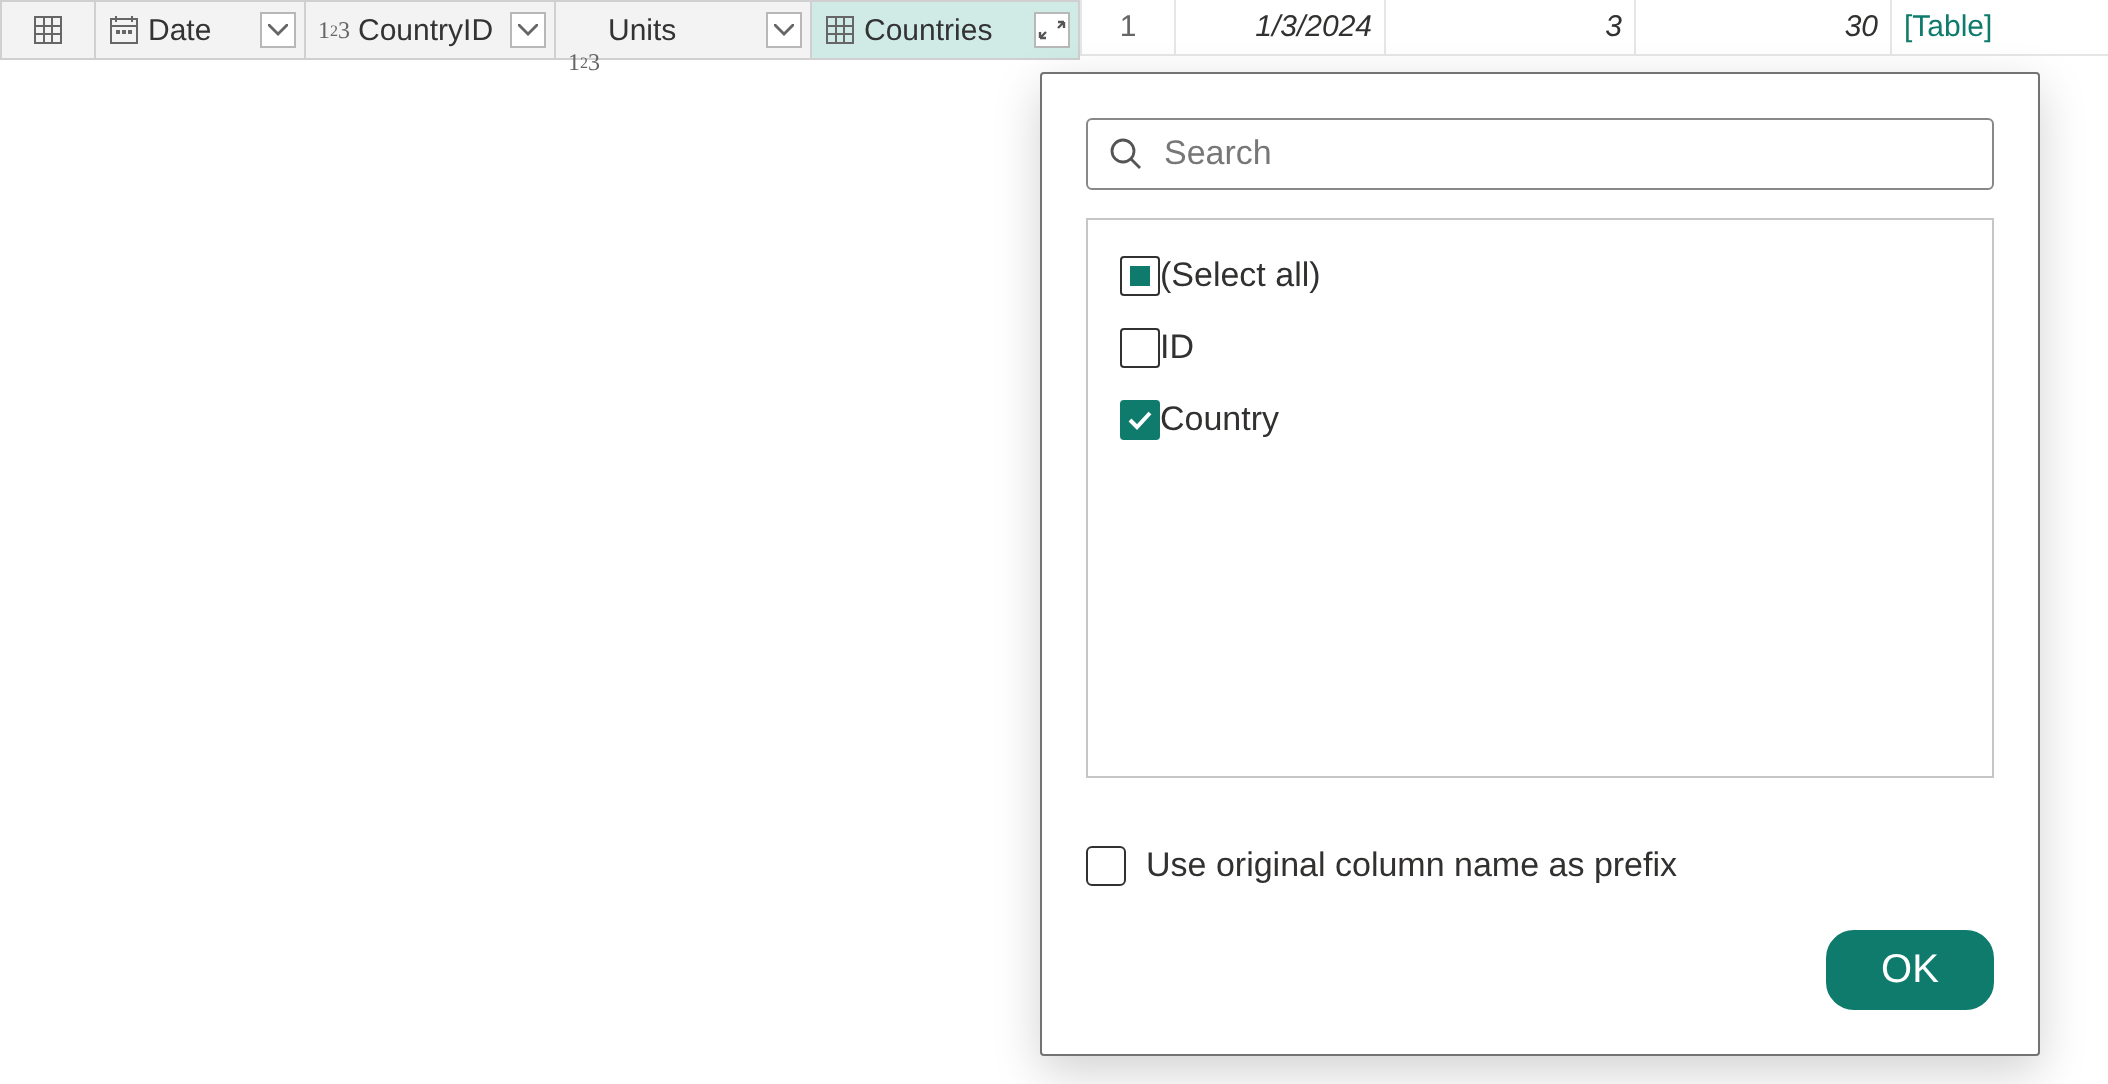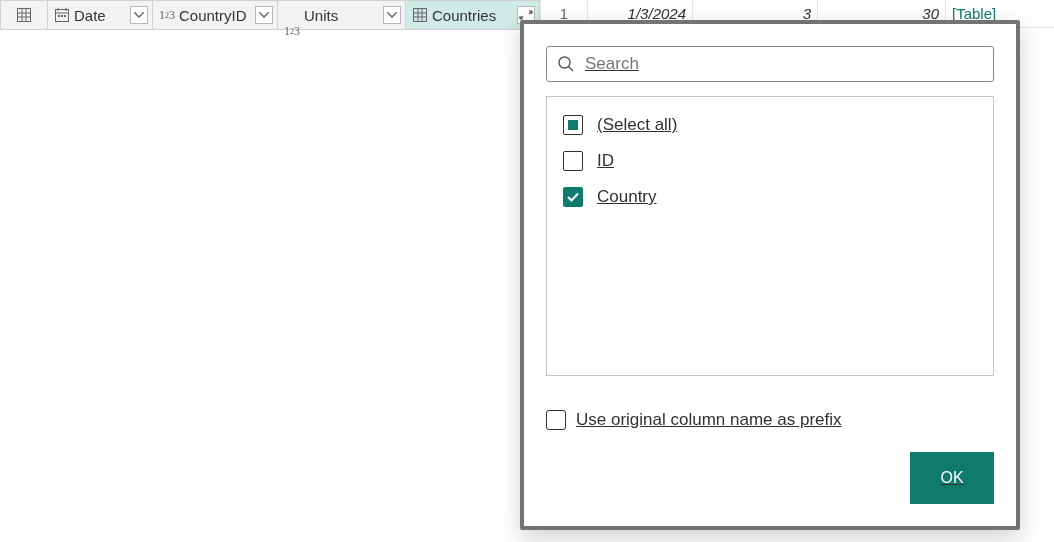--- a/index.html
+++ b/index.html
@@ -76,28 +76,27 @@
     padding: 0 6px;
     font-size: 15px;
   }
   .rownum { justify-content: center; color: #666; border-left:1px solid #e6e6e6;}
   .right { justify-content: flex-end; }
   .italic { font-style: italic; }
   .table-link { color: #0f7b6c; }
   .popup {
     position: absolute;
     left: 520px;
-    top: 20px;
+    top: 36px;
     width: 500px;
     background: #fff;
-    border: 4px solid #737373;
+    border: 1px solid #737373;
     box-shadow: 0 8px 24px rgba(0,0,0,0.18);
     border-radius: 2px;
     padding: 22px;
-    text-decoration: underline;
   }
   .search-wrap {
     display: flex;
     align-items: center;
     border: 1px solid #8a8886;
     border-radius: 3px;
     height: 36px;
     padding: 0 10px;
     gap: 8px;
   }
@@ -112,21 +111,20 @@
   .search-input::placeholder { color: #777; }
   .options-box {
     border: 1px solid #c8c6c4;
     margin-top: 14px;
     height: 280px;
     padding: 10px 12px;
   }
   .opt {
     display: flex;
     align-items: center;
-    gap: 14px;
     padding: 8px 4px;
     cursor: pointer;
   }
   .cb {
     width: 20px;
     height: 20px;
     border: 1px solid #323130;
     border-radius: 2px;
     display: flex;
     align-items: center;
@@ -150,23 +148,23 @@
     color: #323130;
   }
   .buttons {
     display: flex;
     justify-content: flex-end;
     gap: 12px;
     margin-top: 22px;
   }
   .btn {
     min-width: 84px;
-    height: 52px;
-    border-radius: 0;
-    font-size: 16px;
+    height: 40px;
+    border-radius: 14px;
+    font-size: 20px;
     font-family: inherit;
     cursor: pointer;
     display: flex;
     align-items: center;
     justify-content: center;
     padding: 0 16px;
   }
   .btn-primary { background: #0f7b6c; color: #fff; border: 1px solid #0f7b6c; }
   .btn-secondary { background: #fff; color: #323130; border: 1px solid #8a8886; }
   svg { display: block; }

